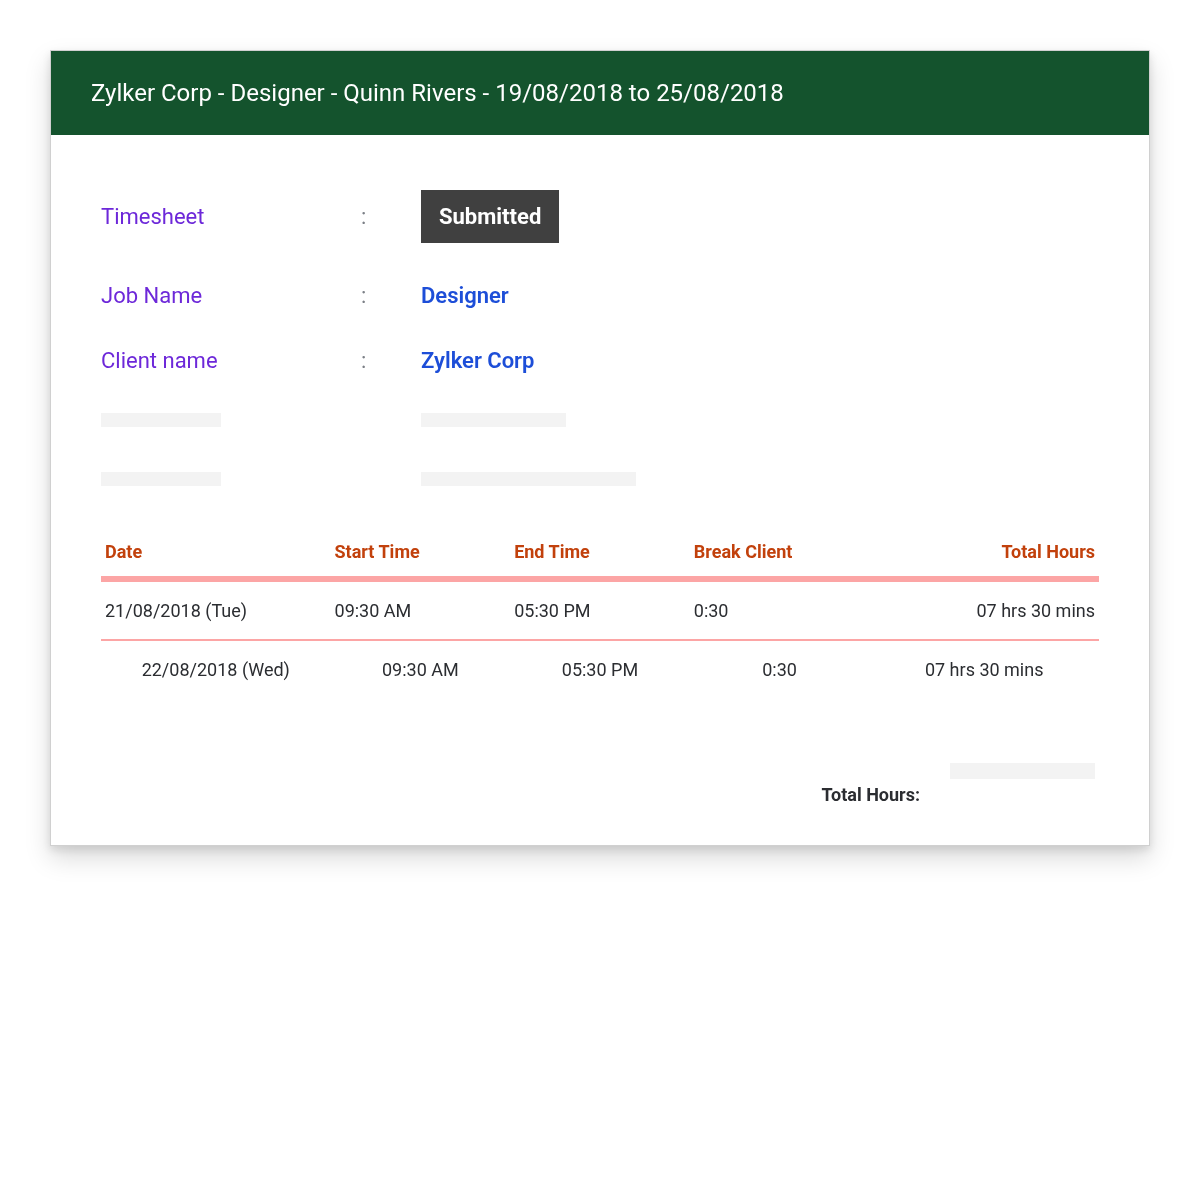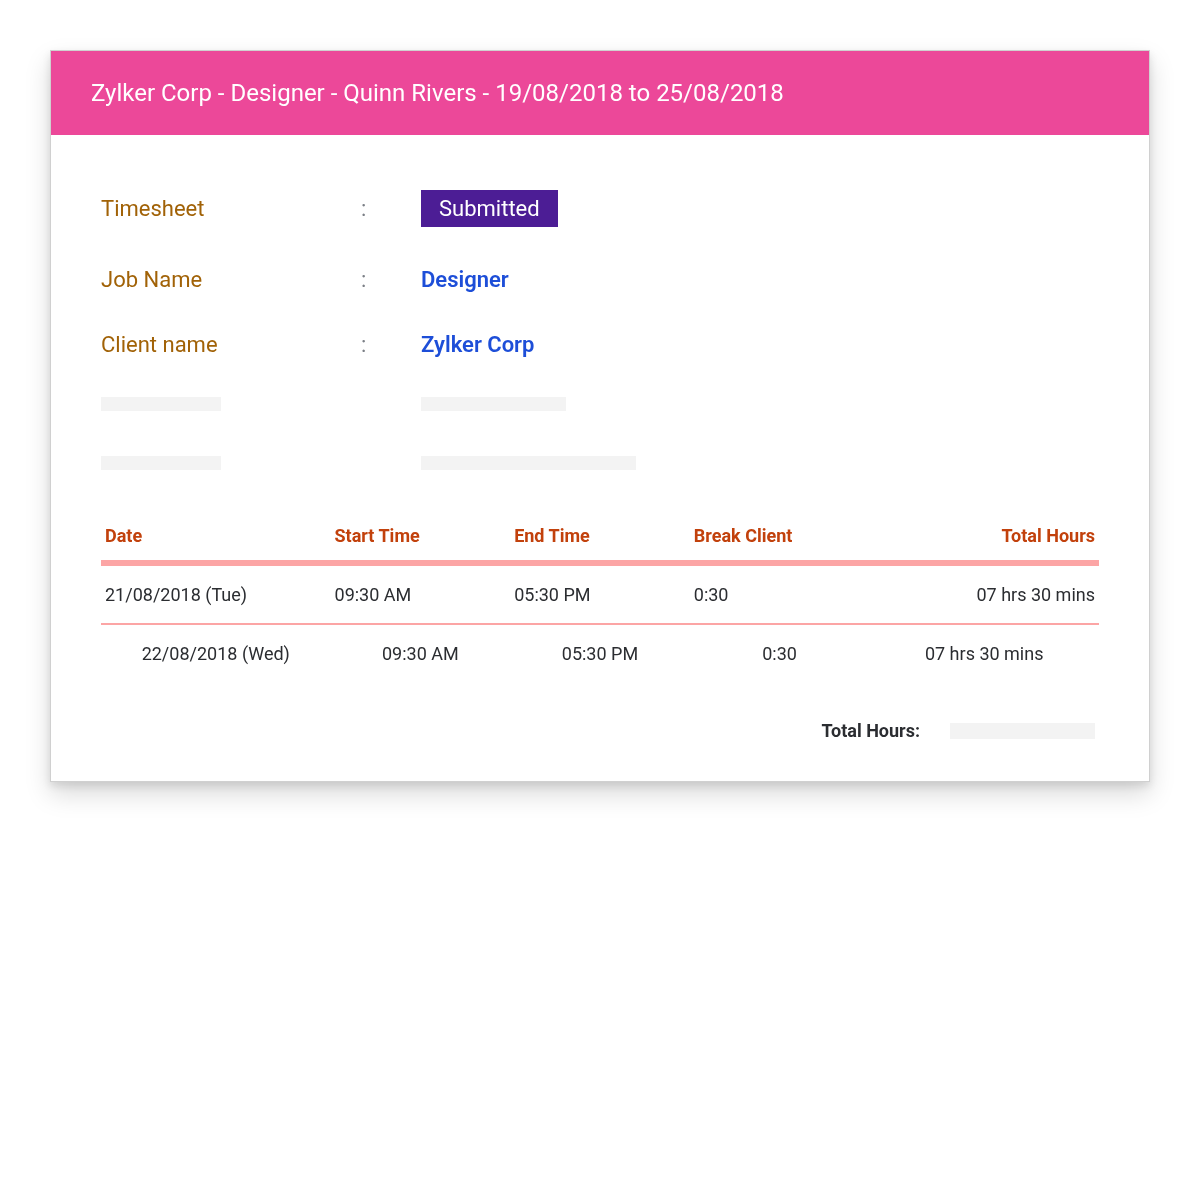--- a/index.html
+++ b/index.html
@@ -9,53 +9,53 @@
       width: 1200px;
       height: 1200px;
       padding: 50px;
     }
     .card {
       border: 1px solid #d0d0d0;
       background: #fff;
       box-shadow: 0 12px 24px rgba(0,0,0,0.15), 0 4px 8px rgba(0,0,0,0.1);
     }
     .header-bar {
-      background: #ec4899;
+      background: #14532d;
       color: #fff;
       padding: 28px 40px;
       font-size: 24px;
       font-weight: 400;
     }
     .body-content {
       padding: 55px 50px 40px 50px;
     }
     .info-row {
       display: flex;
       align-items: center;
       margin-bottom: 40px;
       font-size: 22px;
     }
     .info-label {
-      color: #a16207;
+      color: #6d28d9;
       width: 260px;
       font-weight: 400;
     }
     .info-colon {
       color: #7b7f86;
       width: 60px;
     }
     .info-value {
       color: #1d4ed8;
       font-weight: 600;
     }
     .status-badge {
-      background: #4c1d95;
+      background: #404040;
       color: #fff;
-      padding: 6px 18px;
-      font-weight: 400;
+      padding: 14px 18px;
+      font-weight: 700;
       font-size: 22px;
       display: inline-block;
     }
     .placeholder-bar-s {
       background: #f3f3f3;
       height: 14px;
       width: 120px;
     }
     .placeholder-bar-m {
       background: #f3f3f3;
@@ -108,20 +108,21 @@
       justify-content: flex-end;
       align-items: center;
       margin-top: 38px;
       gap: 30px;
       padding-right: 4px;
     }
     .footer-label {
       font-weight: 700;
       font-size: 18px;
       color: #2b2d31;
+      margin-top: 48px;
     }
     .footer-placeholder {
       background: #f3f3f3;
       height: 16px;
       width: 145px;
     }
   </style>
 </head>
 <body>
 

